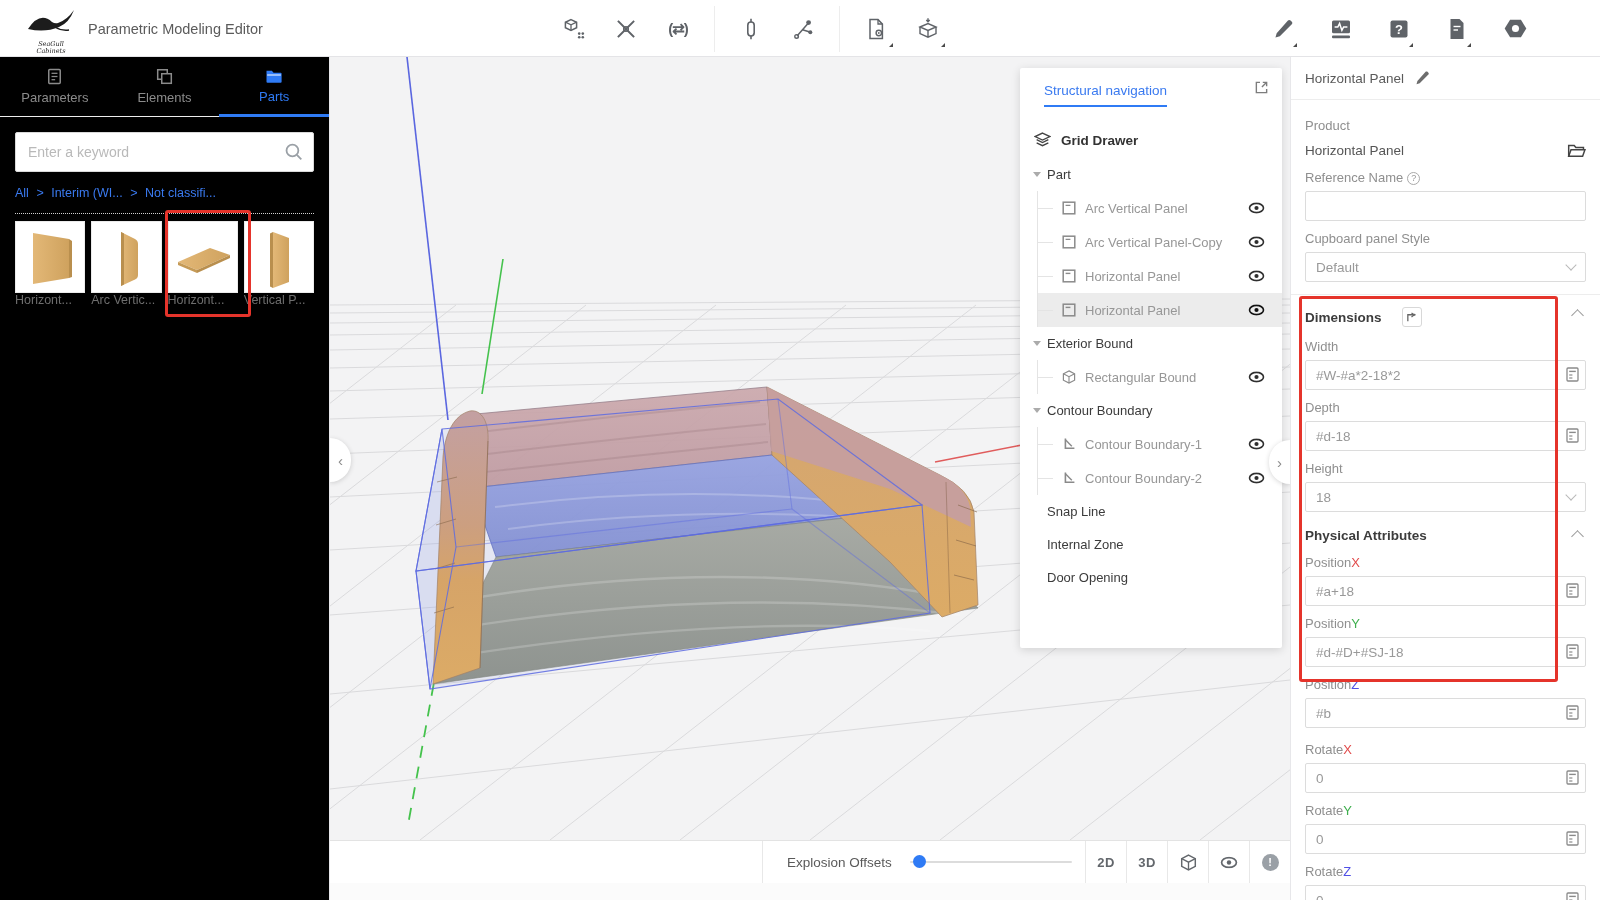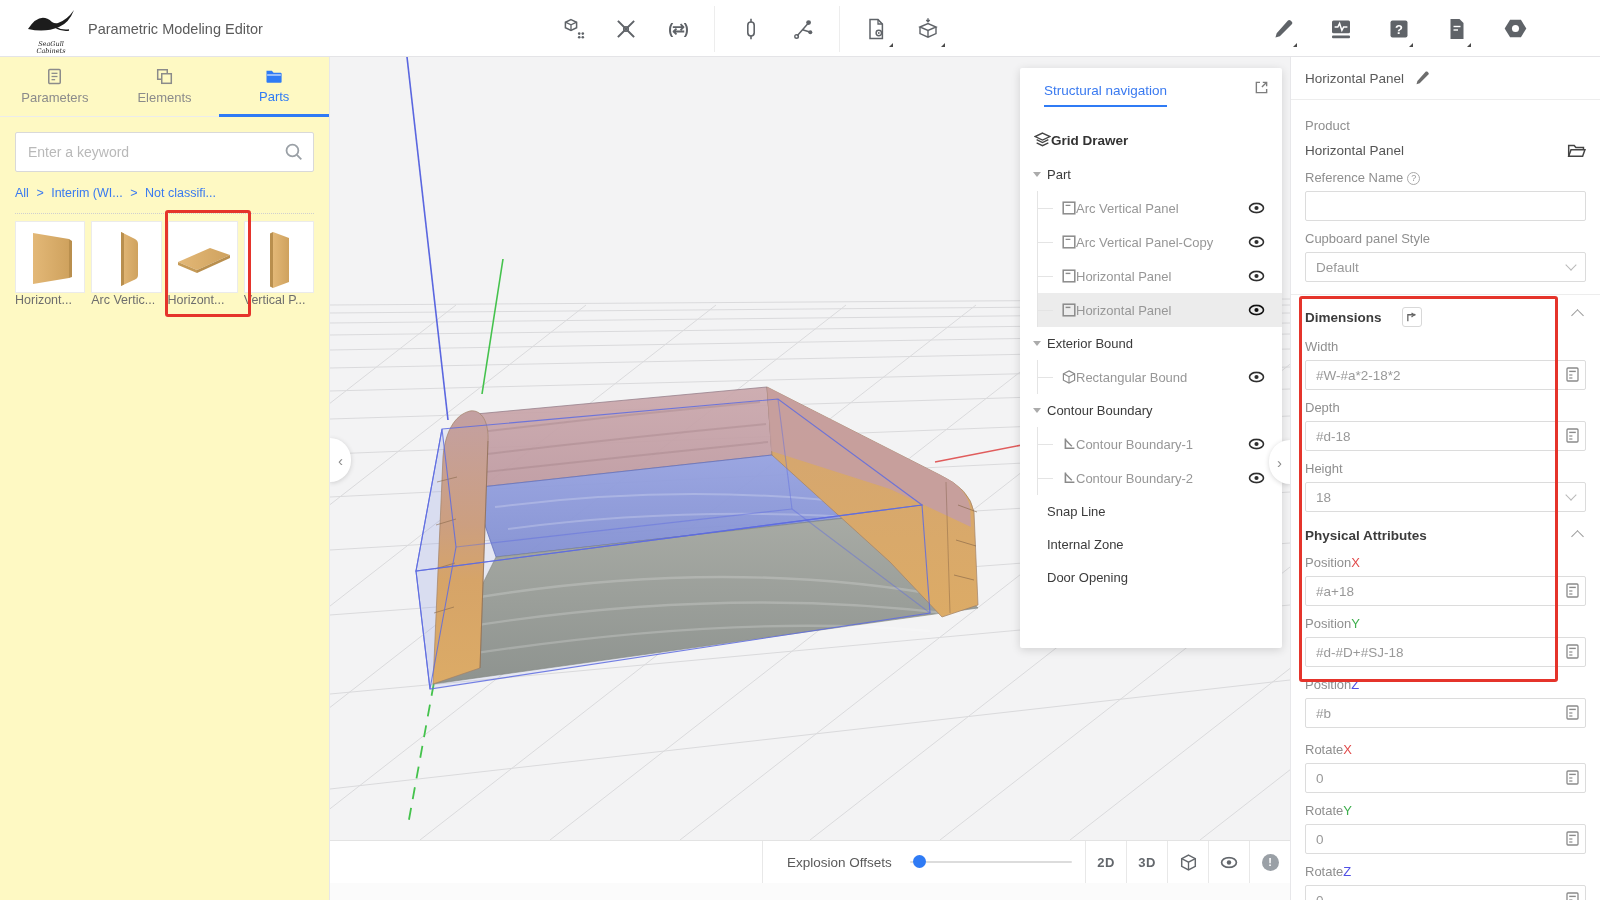--- a/index.html
+++ b/index.html
@@ -20,21 +20,21 @@
          color:#5f6368;cursor:pointer;position:relative}
   .hsep{width:1px;height:46px;background:#ededed;margin:0 10px}
   .dd::after{content:'';position:absolute;right:9px;bottom:10px;width:0;height:0;
              border-left:4px solid transparent;border-bottom:4px solid #4a4a4a}
   .hswap{font-size:15px;color:#5f6368;letter-spacing:-1px;font-weight:600}
   .rtools{position:absolute;right:62px;top:0;height:57px;display:flex;align-items:center;gap:12px}
   .rtool{width:46px;height:57px;display:flex;align-items:center;justify-content:center;
          color:#5f6368;cursor:pointer;position:relative}
 
   
-  .sidebar{position:absolute;left:0;top:57px;width:330px;height:843px;background:#fef9c3;
+  .sidebar{position:absolute;left:0;top:57px;width:330px;height:843px;background:#000000;
            border-right:1px solid #e7e7ea;z-index:80}
   .tabs{height:60px;display:flex;border-bottom:1px solid #ececec}
   .tab{flex:1;display:flex;flex-direction:column;align-items:center;justify-content:center;
        gap:5px;font-size:13px;color:#8b8b8b;cursor:pointer;position:relative}
   .tab.active{color:#2f7bf5}
   .tab.active::after{content:'';position:absolute;left:0;right:0;bottom:-1px;height:3px;background:#2f7bf5}
   .searchwrap{margin:15px 15px 0 15px;position:relative}
   .searchwrap input{width:100%;height:40px;border:1px solid #d9d9d9;border-radius:2px;
        padding:0 38px 0 12px;font-size:14px;color:#555;outline:none;font-family:inherit}
   .searchwrap input::placeholder{color:#b9b9b9}
@@ -62,32 +62,32 @@
   .vtab-right{left:1269px;top:440px;border-radius:22px 0 0 22px}
 
   
   .navpanel{position:absolute;left:1020px;top:68px;width:262px;height:580px;background:#fff;
             border-radius:2px;box-shadow:0 2px 10px rgba(0,0,0,.14);z-index:60;overflow:hidden}
   .np-head{position:relative;padding:13px 0 0 24px;height:44px}
   .np-title{font-size:13.5px;color:#3a7af0;padding-bottom:7px;border-bottom:2px solid #2f7bf5;cursor:pointer}
   .np-expand{position:absolute;right:13px;top:12px;color:#7d7d7d;cursor:pointer}
   .np-body{padding:10px 0 0 12px}
   .trow{display:flex;align-items:center;cursor:pointer}
-  .troot{height:36px;padding-left:2px}
+  .troot{height:36px;gap:10px;padding-left:2px}
   .troot .rlabel{font-size:13.5px;font-weight:700;color:#333}
   .grp{height:33px;gap:6px}
   .caret{width:0;height:0;border-left:4px solid transparent;border-right:4px solid transparent;
          border-top:5px solid #ababab;margin-left:1px}
   .caret.hid{visibility:hidden}
   .glabel{font-size:13px;font-weight:400;color:#3b3b3b}
   .tkids{margin-left:5px;border-left:1px solid #e4e4e4}
   .kid{height:34px;position:relative;padding-left:24px;margin-left:0}
   .kid::before{content:'';position:absolute;left:0;top:50%;width:15px;height:1px;background:#e4e4e4}
   .kid .tic{color:#8a8a8a;flex:none}
-  .klabel{font-size:13px;color:#979797;flex:1;white-space:nowrap;overflow:hidden}
+  .klabel{font-size:13px;color:#979797;margin-left:9px;flex:1;white-space:nowrap;overflow:hidden}
   .keye{color:#2e2e2e;margin-right:17px;flex:none}
   .kid.sel{background:#ececec}
   .kid.sel .keye{color:#111}
 
   
   .rpanel{position:absolute;left:1290px;top:57px;width:310px;height:843px;background:#fff;
           border-left:1px solid #e7e7ea;z-index:80;overflow:hidden}
   .rp-title{height:43px;display:flex;align-items:center;gap:10px;padding-left:14px;
             font-size:13.5px;color:#5a5a5a;border-bottom:1px solid #ededed}
   .rp-title .ic{color:#6d6d6d;cursor:pointer}

